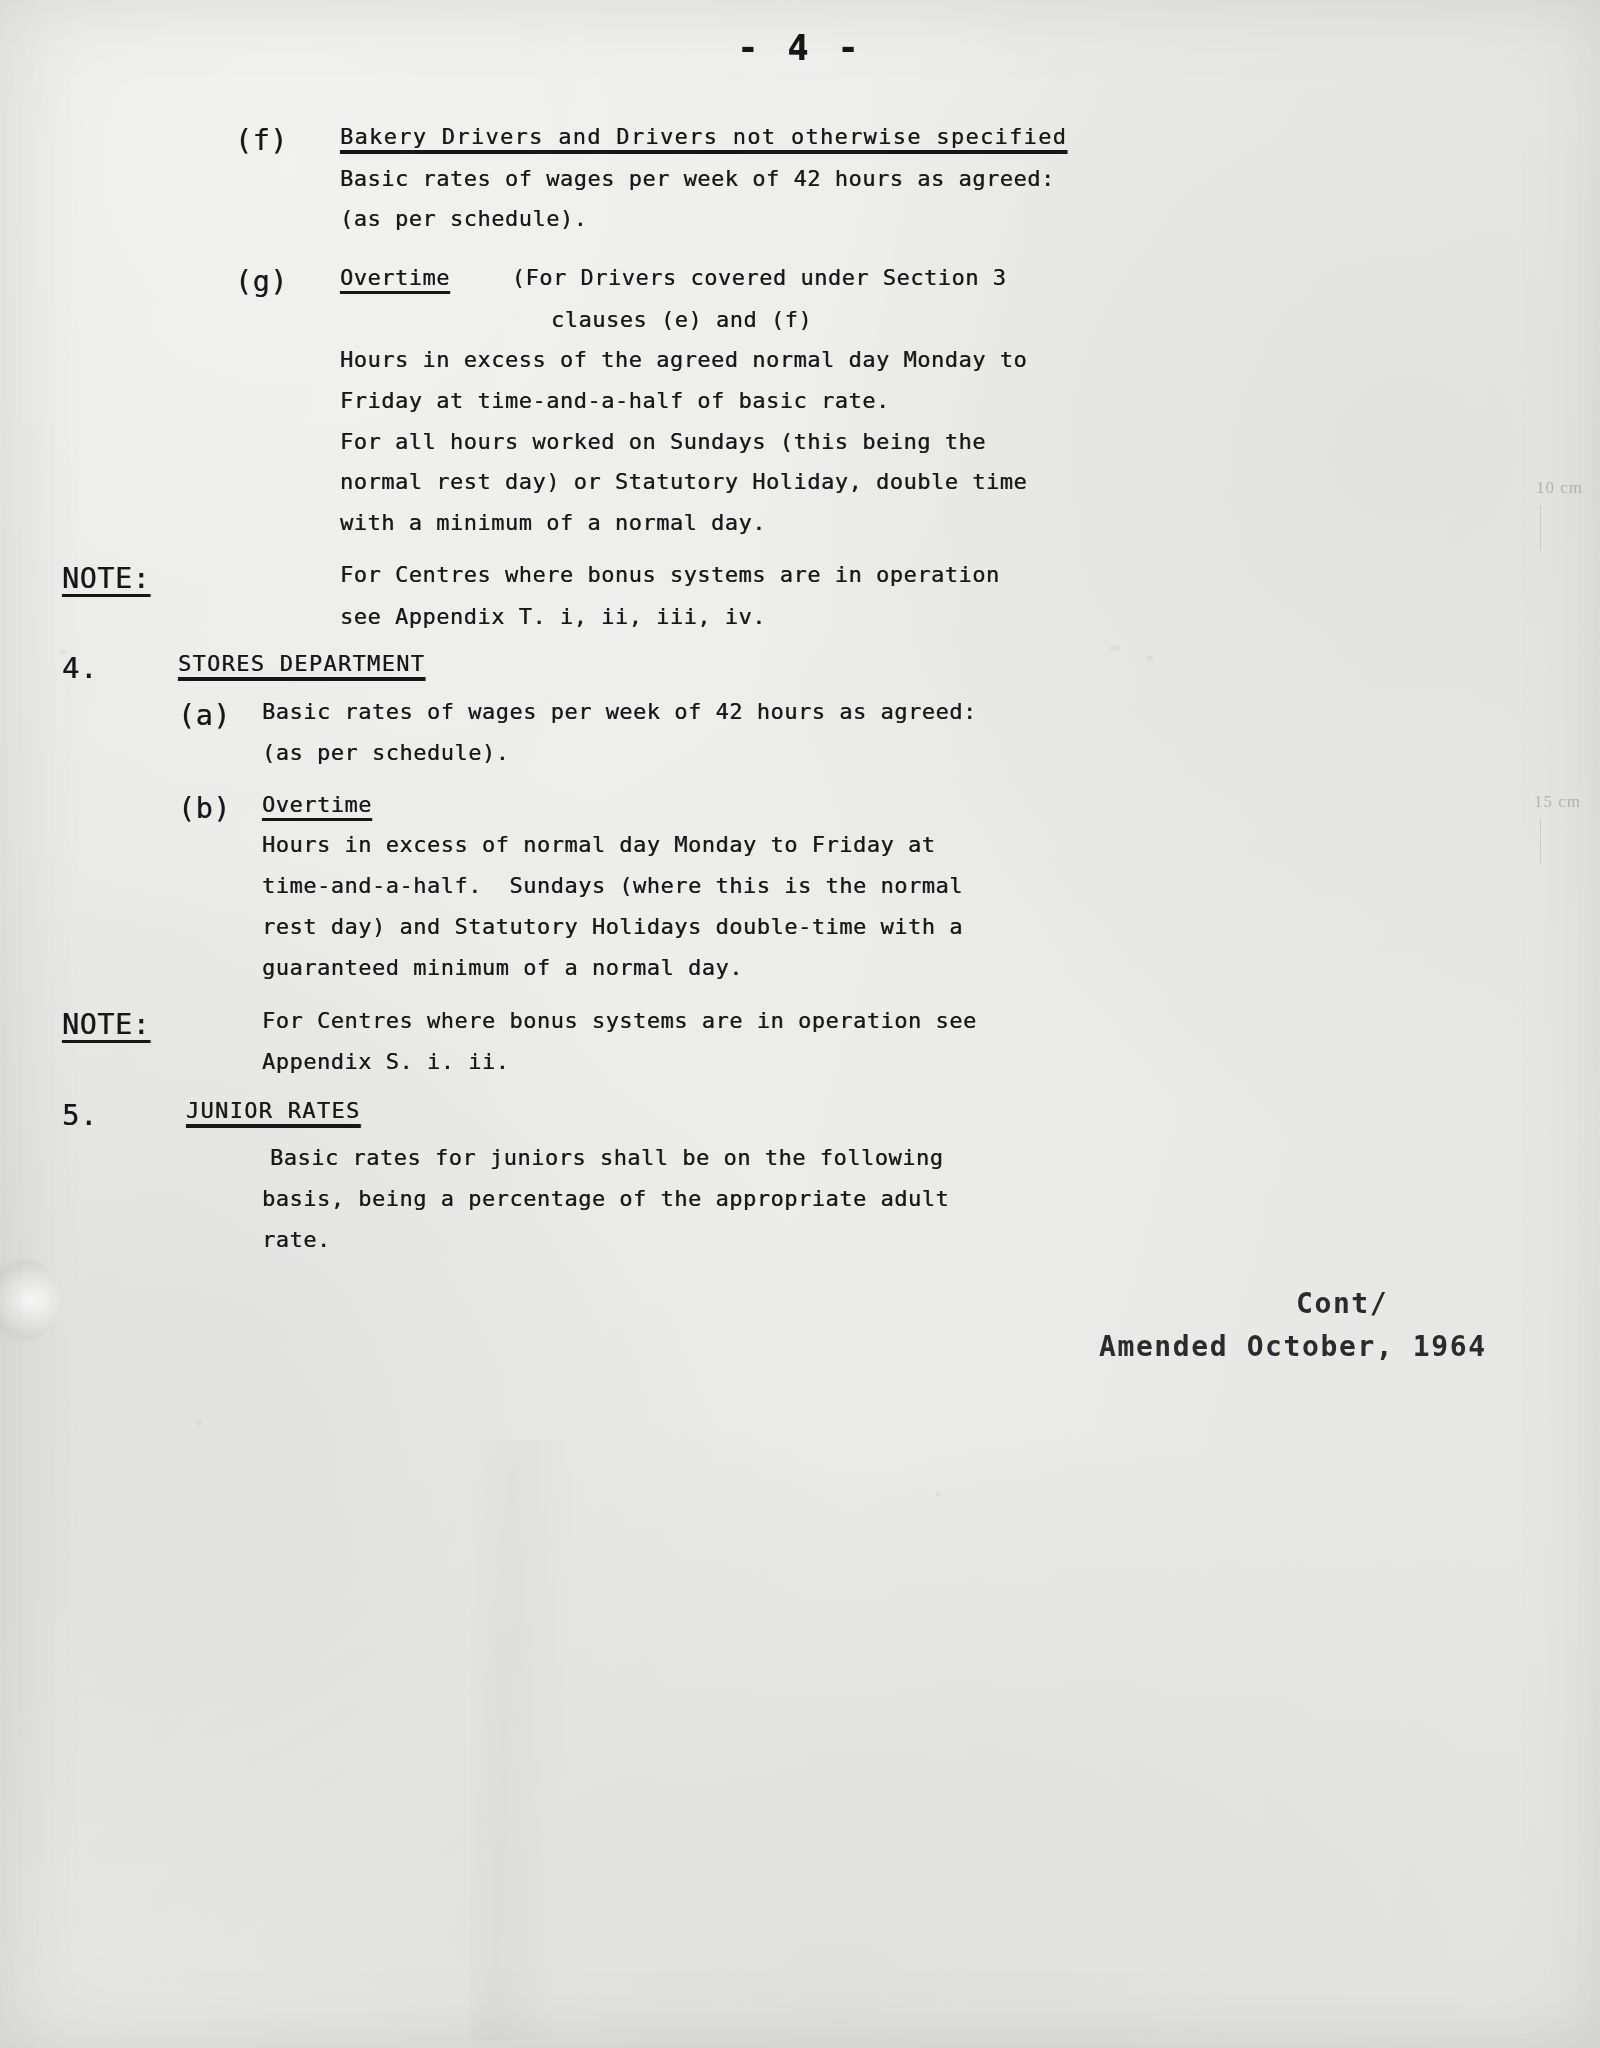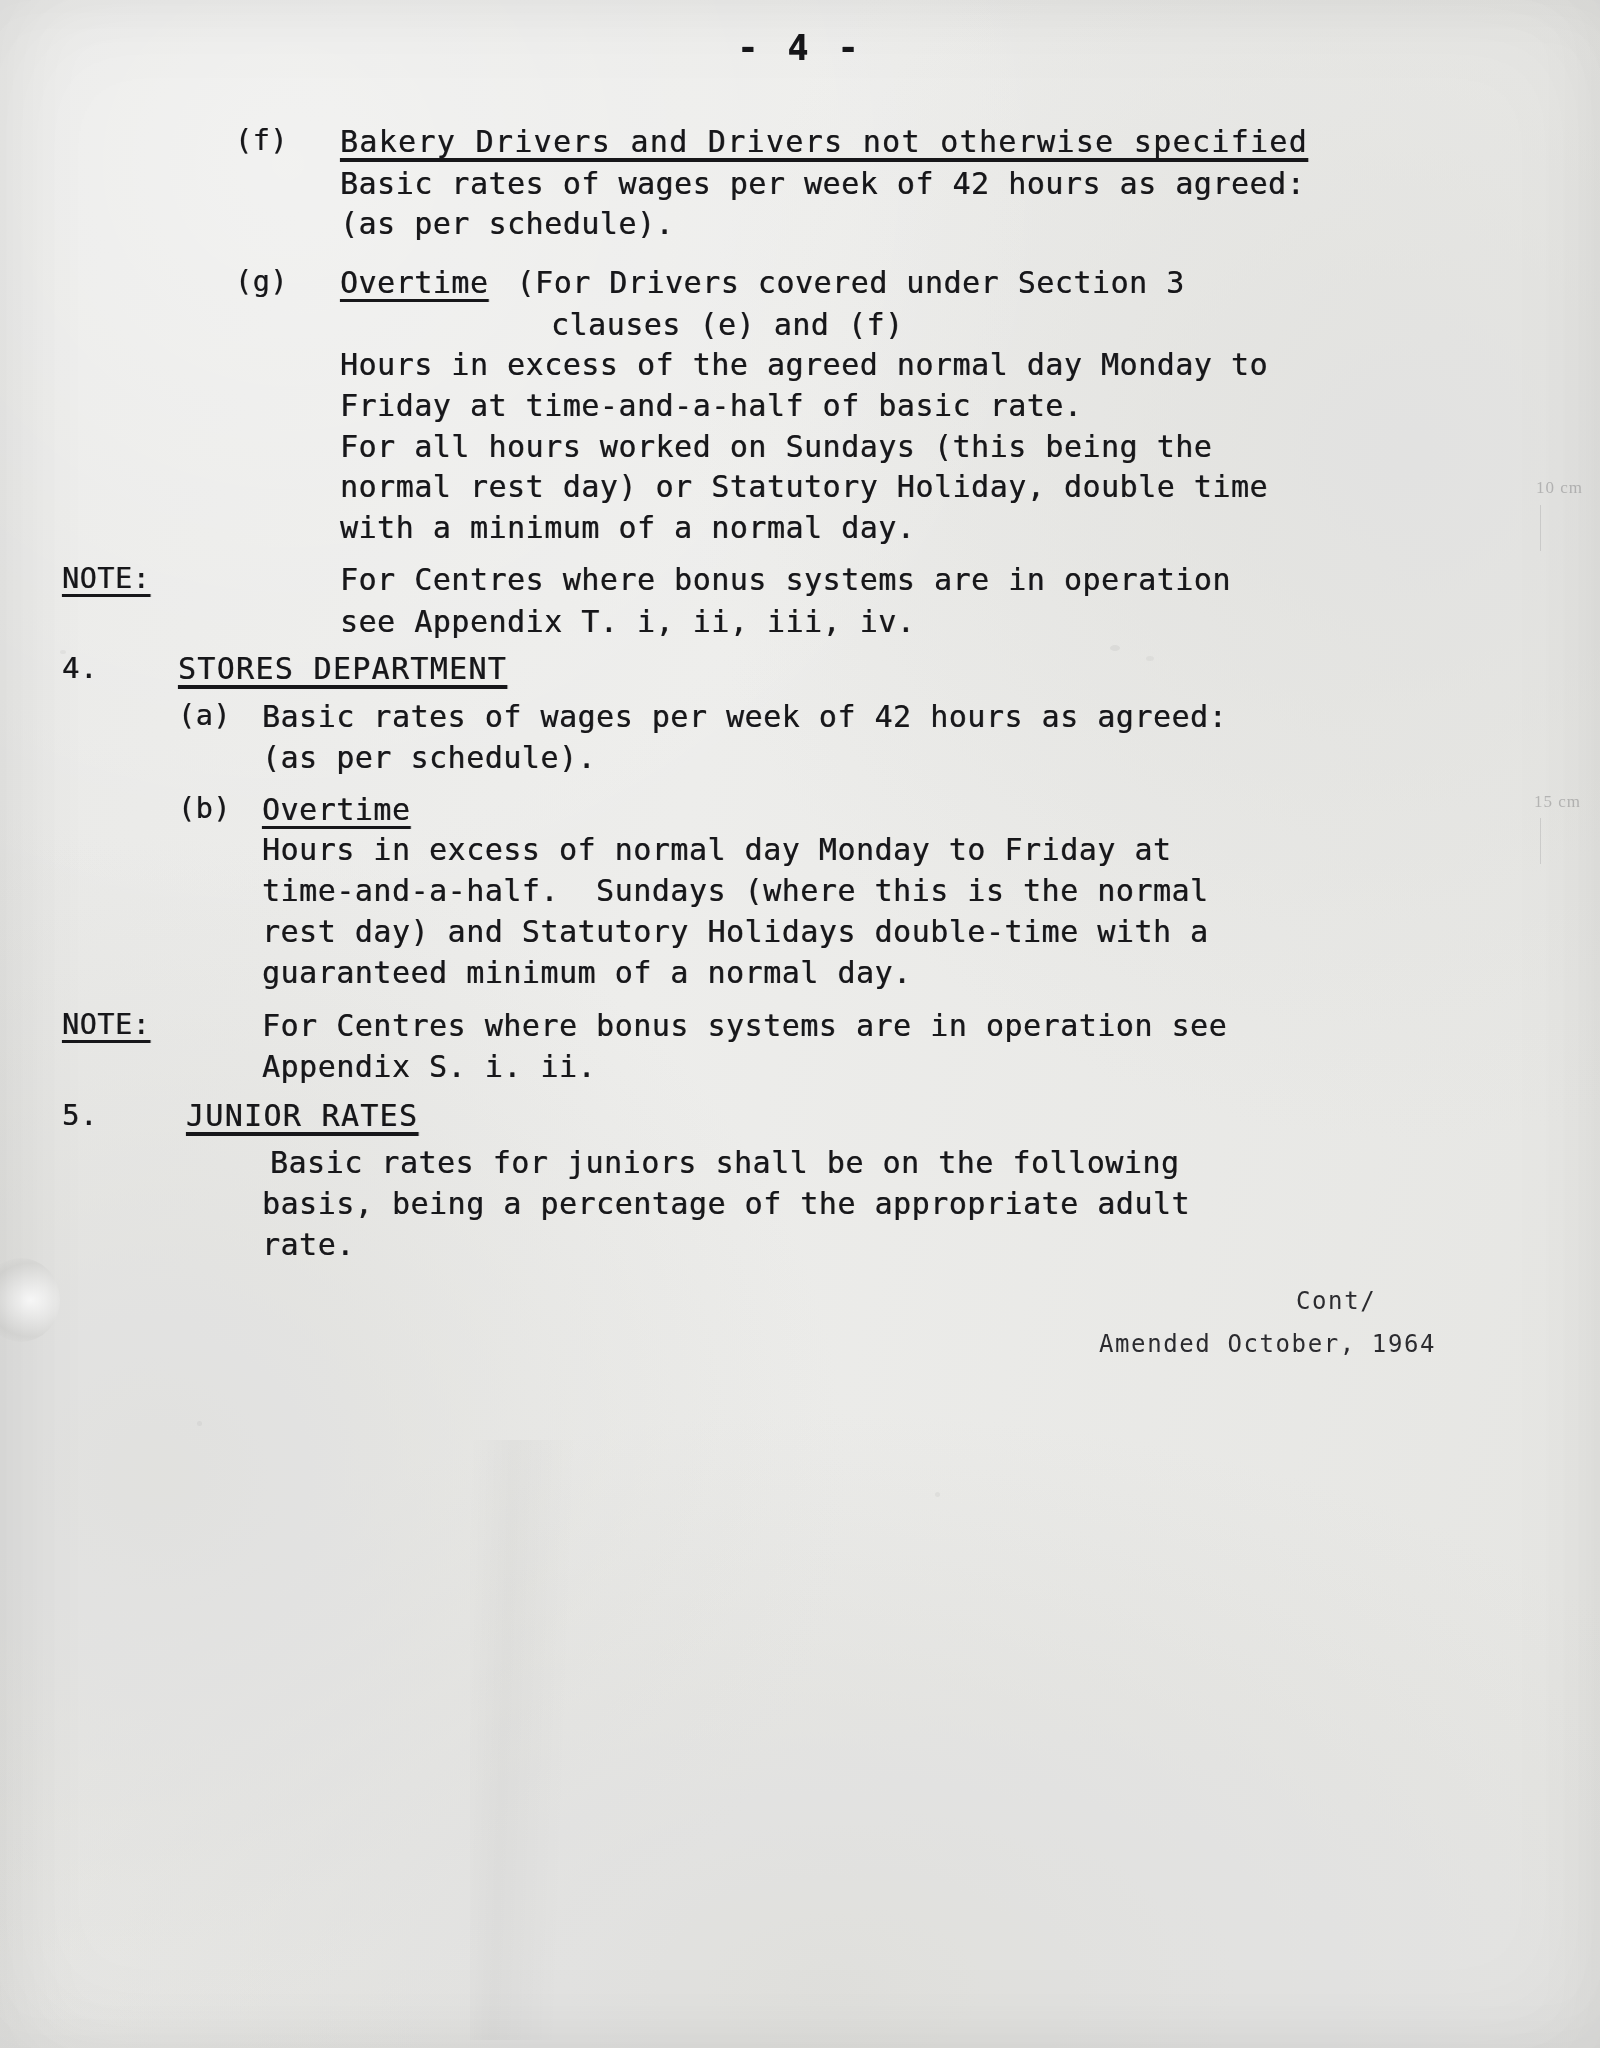--- a/index.html
+++ b/index.html
@@ -67,46 +67,46 @@
     letter-spacing: 0.5px;
     text-shadow: 0.4px 0 0 rgba(20,20,22,0.55), -0.3px 0 0 rgba(20,20,22,0.3);
   }
 
   .page-number {
     font-size: 35px;
     font-weight: 700;
     letter-spacing: 4px;
   }
 
-  .body-line { font-size: 30px; }
+  .body-line { font-size: 22px; }
 
   .label-col { font-size: 28.5px; }
 
   .numbered { font-size: 29px; }
 
   .u {
     text-decoration: underline;
     text-decoration-thickness: 3px;
     text-underline-offset: 6px;
   }
 
   .heading-u {
     text-decoration: underline;
     text-decoration-thickness: 3.5px;
     text-underline-offset: 6px;
     letter-spacing: 1.3px;
   }
 
   
   .footer-line {
-    font-size: 24px;
+    font-size: 28px;
     color: #2b2b2f;
     letter-spacing: 1.6px;
     text-shadow: none;
-    font-weight: 400;
+    font-weight: 700;
   }
 
   
   .ruler-mark {
     position: absolute;
     font-family: "Liberation Serif", serif;
     font-size: 17px;
     color: rgba(110,110,112,0.40);
     letter-spacing: 1px;
     white-space: pre;

